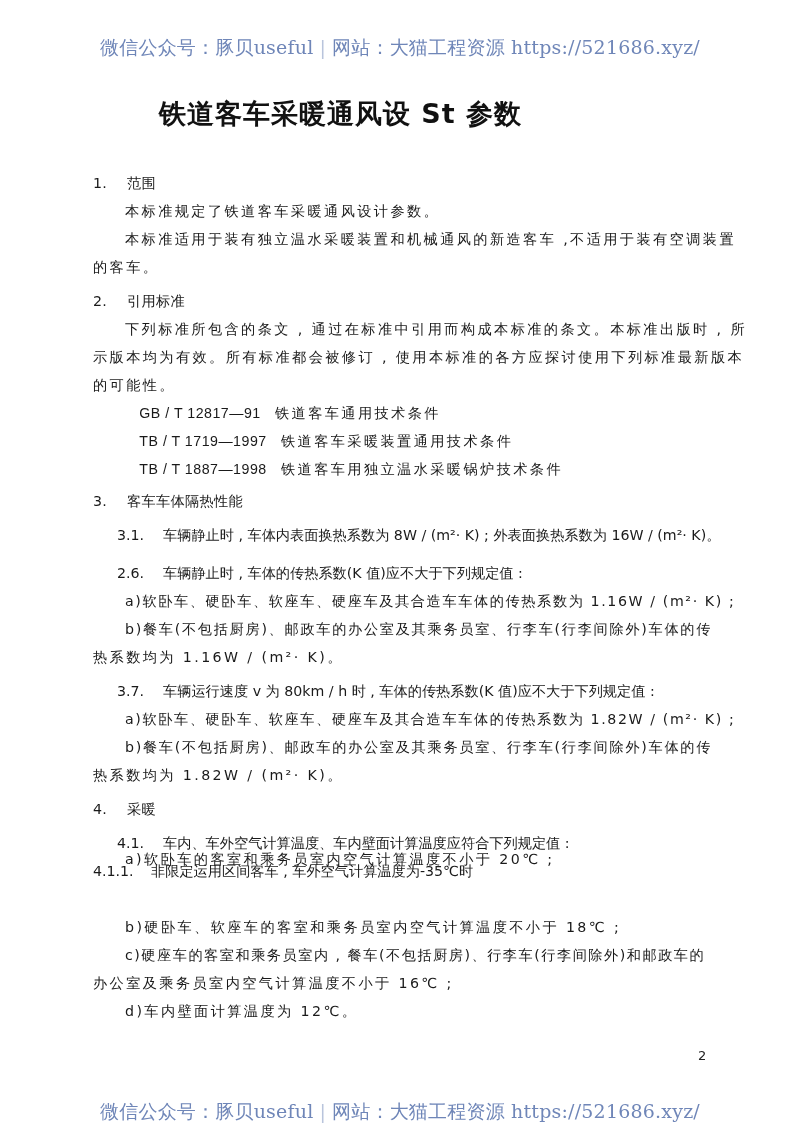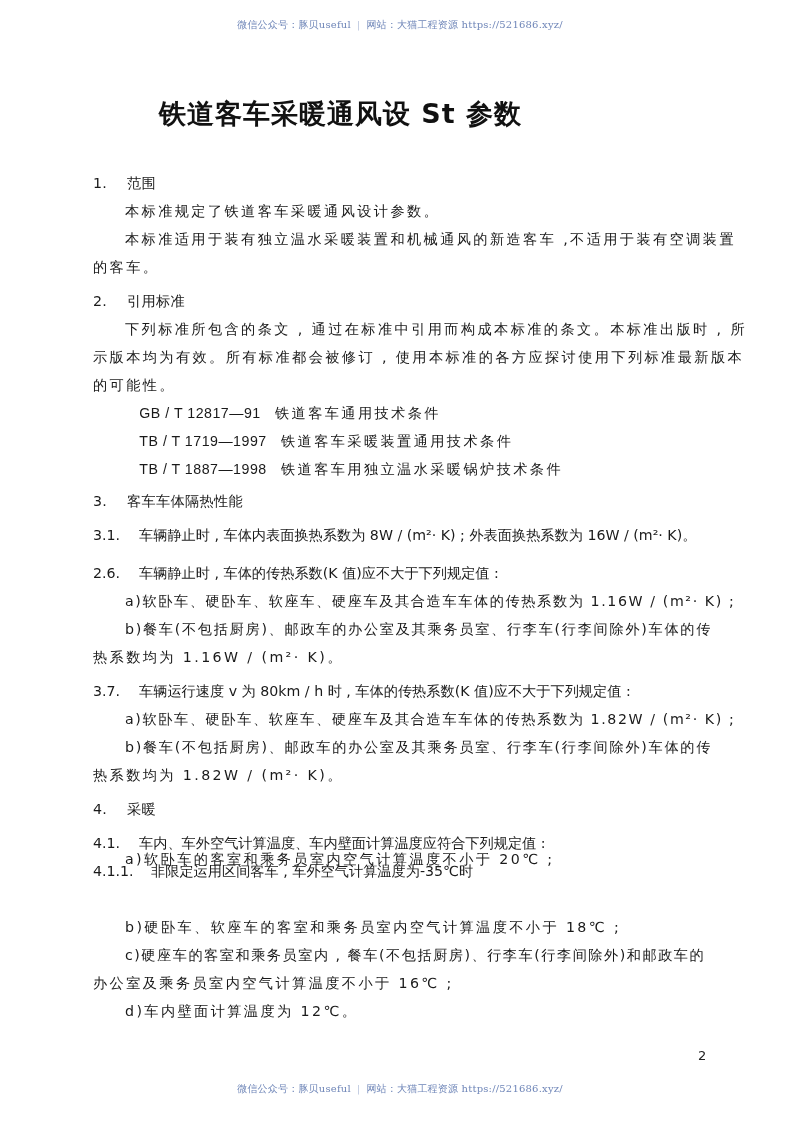--- a/index.html
+++ b/index.html
@@ -14,24 +14,25 @@
     overflow: hidden;
     font-family: "DejaVu Sans", "Liberation Sans", sans-serif;
     color: #1a1a1a;
   }
   .watermark {
     position: absolute;
     left: 0;
     width: 800px;
     text-align: center;
     font-family: "DejaVu Serif", "Liberation Serif", serif;
-    font-size: 10px;
+    font-size: 19px;
     color: #6f86b8;
     letter-spacing: 0.2px;
     white-space: nowrap;
+    margin-top: 17px;
   }
   .watermark .sep {
     color: #b9c4dc;
     margin: 0 6px;
   }
   .wm-top { top: 18px; }
   .wm-bottom { top: 1082px; }
 
   .title {
     position: absolute;
@@ -59,20 +60,21 @@
   }
   .indent { left: 32px; }
   .heading { letter-spacing: 0.3px; }
   .num {
     display: inline-block;
     min-width: 34px;
   }
   .num-wide {
     display: inline-block;
     min-width: 46px;
+    margin-left: 24px;
   }
   .num-wider {
     display: inline-block;
     min-width: 58px;
   }
   .std-code {
     display: inline-block;
     font-family: Liberation Sans, sans-serif;
     letter-spacing: 0.5px;
     text-align: center;

